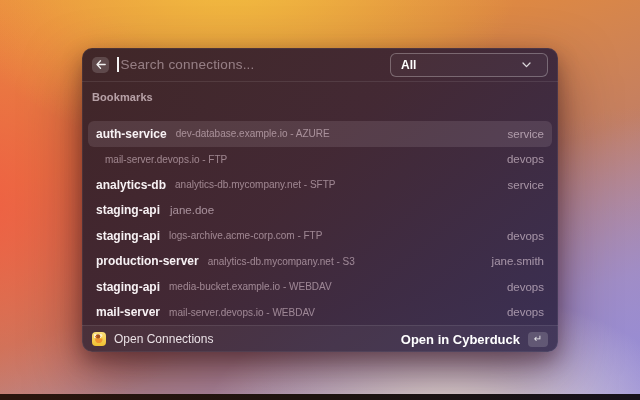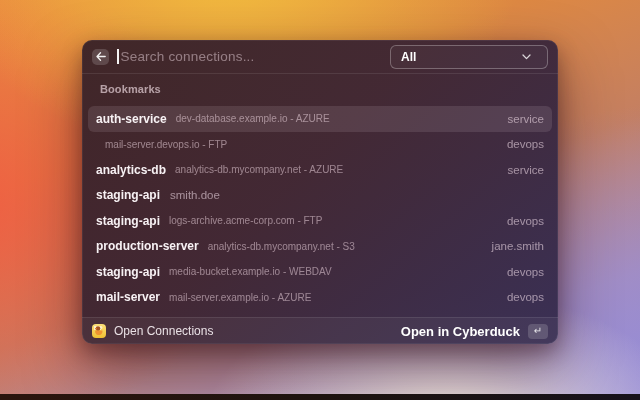--- a/index.html
+++ b/index.html
@@ -14,21 +14,21 @@
       radial-gradient(420px 230px at 70% 106%, rgba(252,240,219,0.95), rgba(252,240,219,0) 58%),
       radial-gradient(780px 560px at 112% 112%, #948ad8, rgba(148,138,216,0) 62%),
       linear-gradient(160deg, #e98a40 0%, #dd8843 30%, #c47f62 55%, #ab8fb6 80%, #9c92d3 100%);
   }
   .bottom-strip {
     position:absolute; left:0; bottom:0; width:640px; height:6px;
     background:linear-gradient(90deg, #2b150e, #1d130f 50%, #17121b);
   }
 
   .window {
-    position:absolute; left:82px; top:40px; width:476px; height:304px;
+    position:absolute; left:82px; top:48px; width:476px; height:304px;
     border-radius:10px; overflow:hidden;
     display:flex; flex-direction:column;
     background:linear-gradient(135deg, rgba(59,35,39,0.97) 0%, rgba(61,37,51,0.96) 45%, rgba(54,44,80,0.96) 100%);
     box-shadow:0 25px 55px rgba(48,12,22,0.5), 0 8px 20px rgba(48,12,22,0.38),
                inset 0 0 0 1px rgba(255,255,255,0.06);
   }
 
   .header {
     flex:none; height:34px; display:flex; align-items:center; gap:8px;
     padding:0 10px; border-bottom:1px solid rgba(255,255,255,0.09);
@@ -48,22 +48,22 @@
   .search input::placeholder { color:rgba(240,220,228,0.48); opacity:1; }
   .dropdown {
     flex:none; width:158px; height:24px; border:1px solid rgba(255,255,255,0.28);
     border-radius:6px; display:flex; align-items:center;
     padding:0 16px 0 10px; cursor:pointer; background:rgba(255,255,255,0.03);
   }
   .dropdown-label { flex:1; font-size:12px; font-weight:700; color:#fff; }
 
   .list { flex:1; overflow:hidden; }
   .section-label {
-    padding:9px 10px 11px 10px; font-size:11px; font-weight:600;
-    color:rgba(255,235,242,0.62); letter-spacing:.1px;margin-left:8px;
+    padding:9px 10px 18px 10px; font-size:11px; font-weight:600;
+    color:rgba(255,235,242,0.62); letter-spacing:.1px;
   }
   .row {
     height:25.5px; margin:0 6px; padding:0 8px; border-radius:6px;
     display:flex; align-items:center; cursor:pointer;
   }
   .row.selected { background:rgba(255,240,246,0.11); }
   .row-name { flex:none; font-size:12px; font-weight:700; color:rgba(255,250,252,0.96);text-align:center; }
   .row-detail {
     flex:1; margin-left:9px; font-size:10px; color:rgba(250,225,236,0.5);
     white-space:nowrap; overflow:hidden; text-overflow:ellipsis;
@@ -122,27 +122,27 @@
     <span class="row-user">service</span>
   </div>
 
   <div class="row">
     <span class="row-detail">mail-server.devops.io - FTP</span>
     <span class="row-user">devops</span>
   </div>
 
   <div class="row">
     <span class="row-name">analytics-db</span>
-    <span class="row-detail">analytics-db.mycompany.net - AZURE</span>
+    <span class="row-detail">analytics-db.mycompany.net - SFTP</span>
     <span class="row-user">service</span>
   </div>
 
   <div class="row">
     <span class="row-name">staging-api</span>
-    <span class="row-user">smith.doe</span>
+    <span class="row-user">jane.doe</span>
   </div>
 
   <div class="row">
     <span class="row-name">staging-api</span>
     <span class="row-detail">logs-archive.acme-corp.com - FTP</span>
     <span class="row-user">devops</span>
   </div>
 
   <div class="row">
     <span class="row-name">production-server</span>
@@ -151,21 +151,21 @@
   </div>
 
   <div class="row">
     <span class="row-name">staging-api</span>
     <span class="row-detail">media-bucket.example.io - WEBDAV</span>
     <span class="row-user">devops</span>
   </div>
 
   <div class="row">
     <span class="row-name">mail-server</span>
-    <span class="row-detail">mail-server.example.io - AZURE</span>
+    <span class="row-detail">mail-server.devops.io - WEBDAV</span>
     <span class="row-user">devops</span>
   </div>
 
   <div class="row">
     <span class="row-name">media-bucket</span>
     <span class="row-detail">logs-archive.cloud-services.co - B2</span>
     <span class="row-user">admin</span>
   </div>
 </div>
     </div>

